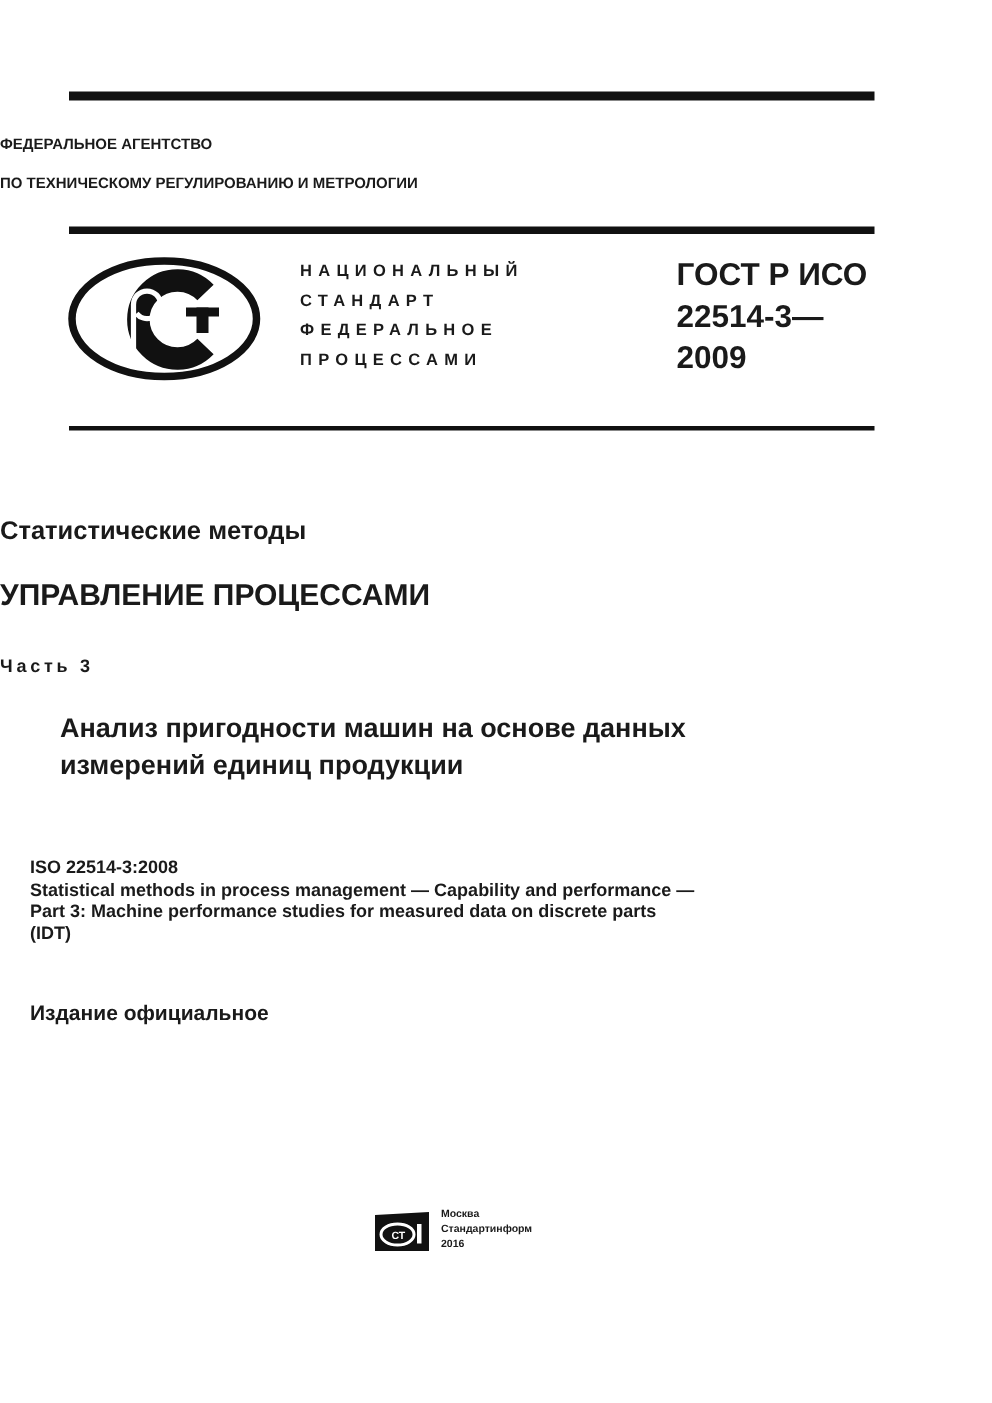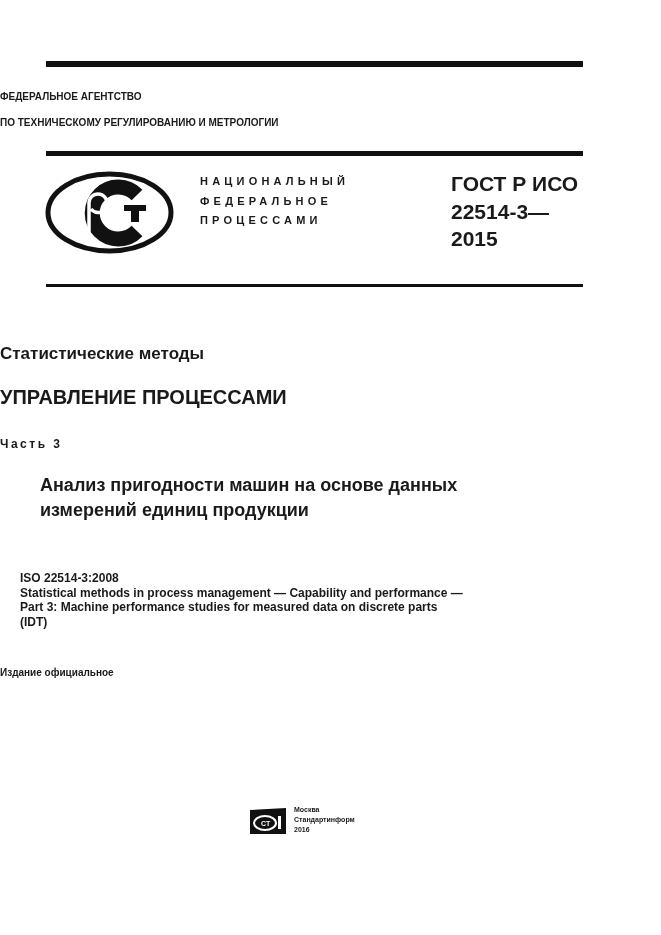--- a/index.html
+++ b/index.html
@@ -44,21 +44,21 @@
     #title3 {
       left: 40px; width: 581px; top: 473px;
       font-size: 18px; line-height: 25px;
     }
 
     #iso {
       left: 20px; width: 621px; top: 551px;
       font-size: 12px; line-height: 14.5px; margin-top: 20px;
     }
 
-    #edition { left: 0; width: 558px; top: 667px; font-size: 10px; }
+    #edition { left: 0; width: 558px; top: 667px; font-size: 14px; padding-left: 20px; }
 
     #pub-logo { left: 248px; top: 806px; width: 40px; height: 30px; }
     #pub-text {
       left: 294px; top: 805px; width: 70px;
       font-size: 7px; line-height: 10px;
     }
   </style>
 </head>
 <body>
 
@@ -77,28 +77,29 @@
 
     <path d="M44 63 L44 32 A 9 9 0 0 1 62 32 A 9 9 0 0 1 46 38" fill="none" stroke="#ffffff" stroke-width="3.5"></path>
 
     <rect x="79" y="34" width="22" height="6" fill="#111111"></rect>
     <rect x="86" y="34" width="8" height="17" fill="#111111"></rect>
   </svg>
 </div>
 
 <div class="abs center b" id="natstd">
   <div>НАЦИОНАЛЬНЫЙ</div>
+  <div>СТАНДАРТ</div>
   <div>ФЕДЕРАЛЬНОЕ</div>
   <div>ПРОЦЕССАМИ</div>
 </div>
 
 <div class="abs b" id="gost">
   <div>ГОСТ Р ИСО</div>
   <div>22514-3—</div>
-  <div>2015</div>
+  <div>2009</div>
 </div>
 
 <div class="rule" id="rule-low"></div>
 
 <div class="abs center b" id="title1">Статистические методы</div>
 <div class="abs center b" id="title2">УПРАВЛЕНИЕ ПРОЦЕССАМИ</div>
 <div class="abs center b" id="part">Часть 3</div>
 <div class="abs center b" id="title3">
   <div>Анализ пригодности машин на основе данных</div>
   <div>измерений единиц продукции</div>

